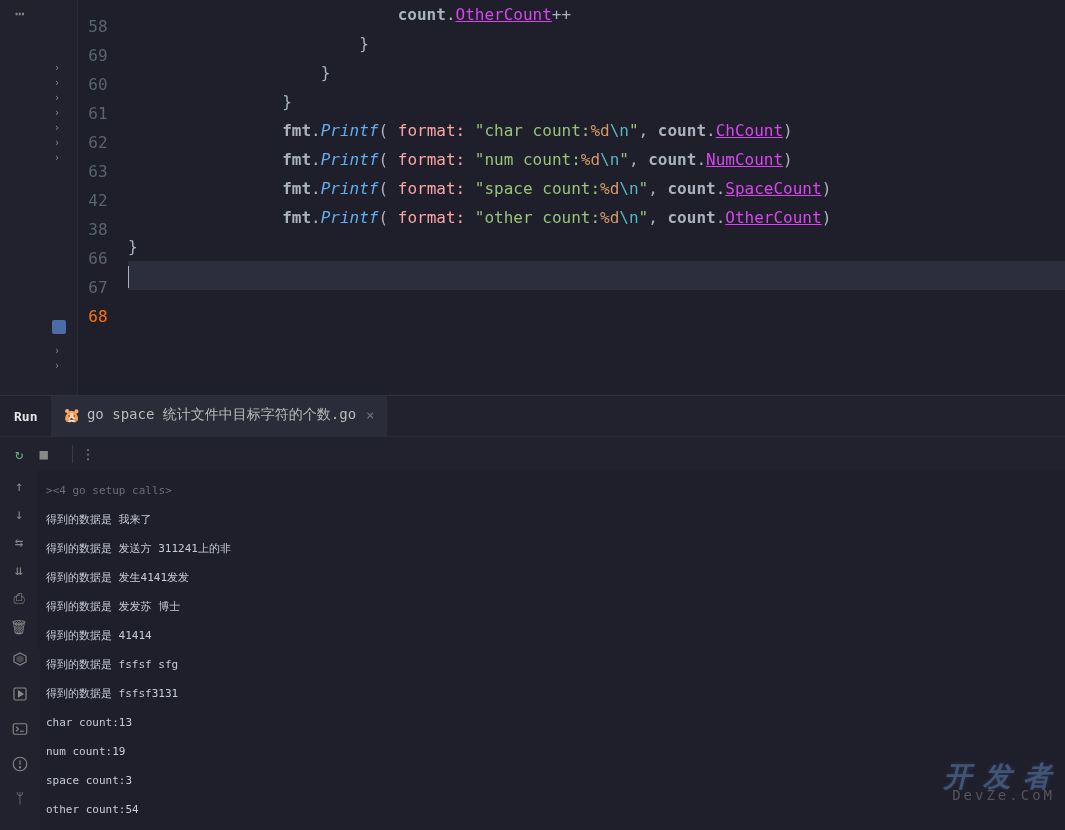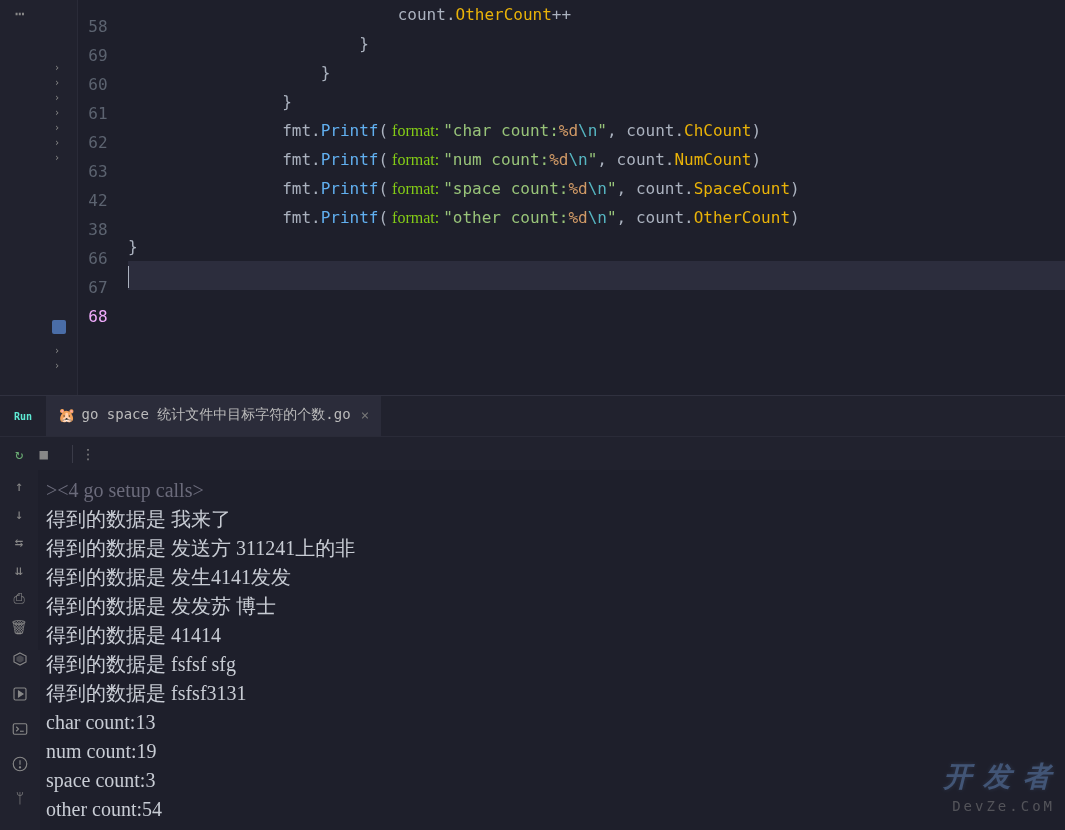--- a/index.html
+++ b/index.html
@@ -6,58 +6,58 @@
 body { background: #1e1f2b; color: #abb2bf; font-family: 'Menlo', 'Consolas', monospace; font-size: 14px; overflow: hidden; width: 1065px; height: 830px; position: relative; }
 .main-container { display: flex; flex-direction: column; height: 100%; }
 .top-section { display: flex; height: 397px; }
 .left-toolbar { width: 40px; background: #21222e; display: flex; flex-direction: column; align-items: center; padding-top: 4px; }
 .left-toolbar .dots { color: #888; font-size: 16px; letter-spacing: 1px; cursor: pointer; }
 .project-tree { width: 38px; background: #21222e; border-right: 1px solid #2a2b38; position: relative; }
 .tree-item { color: #888; font-size: 11px; padding: 2px 4px; display: flex; align-items: center; }
 .tree-chevron { font-size: 10px; margin-right: 2px; }
 .editor-container { flex: 1; display: flex; background: #1e1f2b; }
 .gutter { width: 50px; text-align: center; padding-right: 10px; color: #5c6370; font-size: 16px; line-height: 29px; padding-top: 12px; }
-.gutter .current-ln { color: #f0abfc; }
+.gutter .current-ln { color: #f97316; }
 .code-area { flex: 1; font-size: 16px; line-height: 29px; padding-top: 0px; position: relative; }
 .code-line { white-space: pre; }
 .code-line.current { background: #2c2d3d; }
-.c-ident { color: #abb2bf; }
-.c-method { color: #61afef; }
-.c-prop { color: #eab308; }
+.c-ident { color: #abb2bf; font-weight: bold; }
+.c-method { color: #61afef; font-style: italic; }
+.c-prop { color: #d946ef; text-decoration: underline; }
 .c-op { color: #abb2bf; }
 .c-brace { color: #abb2bf; }
 .c-str { color: #98c379; }
 .c-esc { color: #56b6c2; }
 .c-fmt { color: #d19a66; }
-.c-hint { color: #84cc16; font-style: normal; font-family: Liberation Serif, serif; }
+.c-hint { color: #fca5a5; font-style: normal; }
 .caret { display: inline-block; width: 1px; height: 22px; background: #abb2bf; vertical-align: middle; }
 
 .bottom-section { flex: 1; display: flex; flex-direction: column; border-top: 1px solid #30313f; }
 .tab-bar { height: 40px; background: #21222e; display: flex; align-items: center; }
-.run-label { color: #5eead4; font-weight: bold; font-size: 10px; padding: 0 14px; }
+.run-label { color: #e5e5e5; font-weight: bold; font-size: 13px; padding: 0 14px; }
 .run-tab { display: flex; align-items: center; height: 40px; background: #2b2c3a; padding: 0 12px; border-bottom: 2px solid transparent; color: #bbb; }
 .run-tab .tab-icon { margin-right: 6px; color: #6a9edc; font-size: 14px; }
 .run-tab .tab-close { margin-left: 10px; color: #777; font-size: 14px; cursor: pointer; }
 .run-toolbar { height: 34px; background: #21222e; display: flex; align-items: center; padding-left: 15px; border-top: 1px solid #2a2b38; }
 .run-toolbar .tb-btn { color: #888; margin-right: 16px; cursor: pointer; font-size: 14px; }
 .run-toolbar .tb-btn.green { color: #6aab73; }
 .run-toolbar .tb-sep { width: 1px; height: 18px; background: #3a3b48; margin: 0 8px; }
 .run-body { flex: 1; display: flex; background: #1e1f2b; }
 .run-side { width: 38px; background: #21222e; display: flex; flex-direction: column; align-items: center; padding-top: 8px; gap: 12px; }
 .run-side .side-btn { color: #888; cursor: pointer; font-size: 14px; }
-.console { flex: 1; padding: 6px 8px; font-size: 20px; line-height: 29px; white-space: pre; color: #c8ccd4; font-family: Liberation Serif, serif; }
+.console { flex: 1; padding: 6px 8px; font-size: 11px; line-height: 29px; white-space: pre; color: #c8ccd4; }
 .console .prompt { color: #6b6b7b; }
 .console .setup-calls { color: #6b6b7b; }
 
 .leftbar-bottom { position: absolute; left: 0; bottom: 0; width: 40px; background: #21222e; display: flex; flex-direction: column; align-items: center; padding-bottom: 4px; gap: 14px; }
 .leftbar-bottom .lb-icon { color: #888; cursor: pointer; }
 .lb-icon svg { width: 18px; height: 18px; }
 
 .watermark1 { position: absolute; right: 12px; bottom: 34px; font-size: 28px; font-weight: bold; color: #5a7aa8; opacity: 0.6; font-style: italic; letter-spacing: 2px; text-shadow: 0 0 4px rgba(120,160,220,0.3); pointer-events: none; font-family: sans-serif; }
-.watermark2 { position: absolute; right: 10px; bottom: 16px; font-size: 14px; color: #888; opacity: 0.5; pointer-events: none; letter-spacing: 3px; }
+.watermark2 { position: absolute; right: 10px; bottom: 27px; font-size: 14px; color: #888; opacity: 0.5; pointer-events: none; letter-spacing: 3px; }
 </style>
 </head>
 <body>
 
 <div class="main-container">
   <div class="top-section">
     <div class="left-toolbar">
       <span class="dots">⋯</span>
     </div>
     <div class="project-tree">

